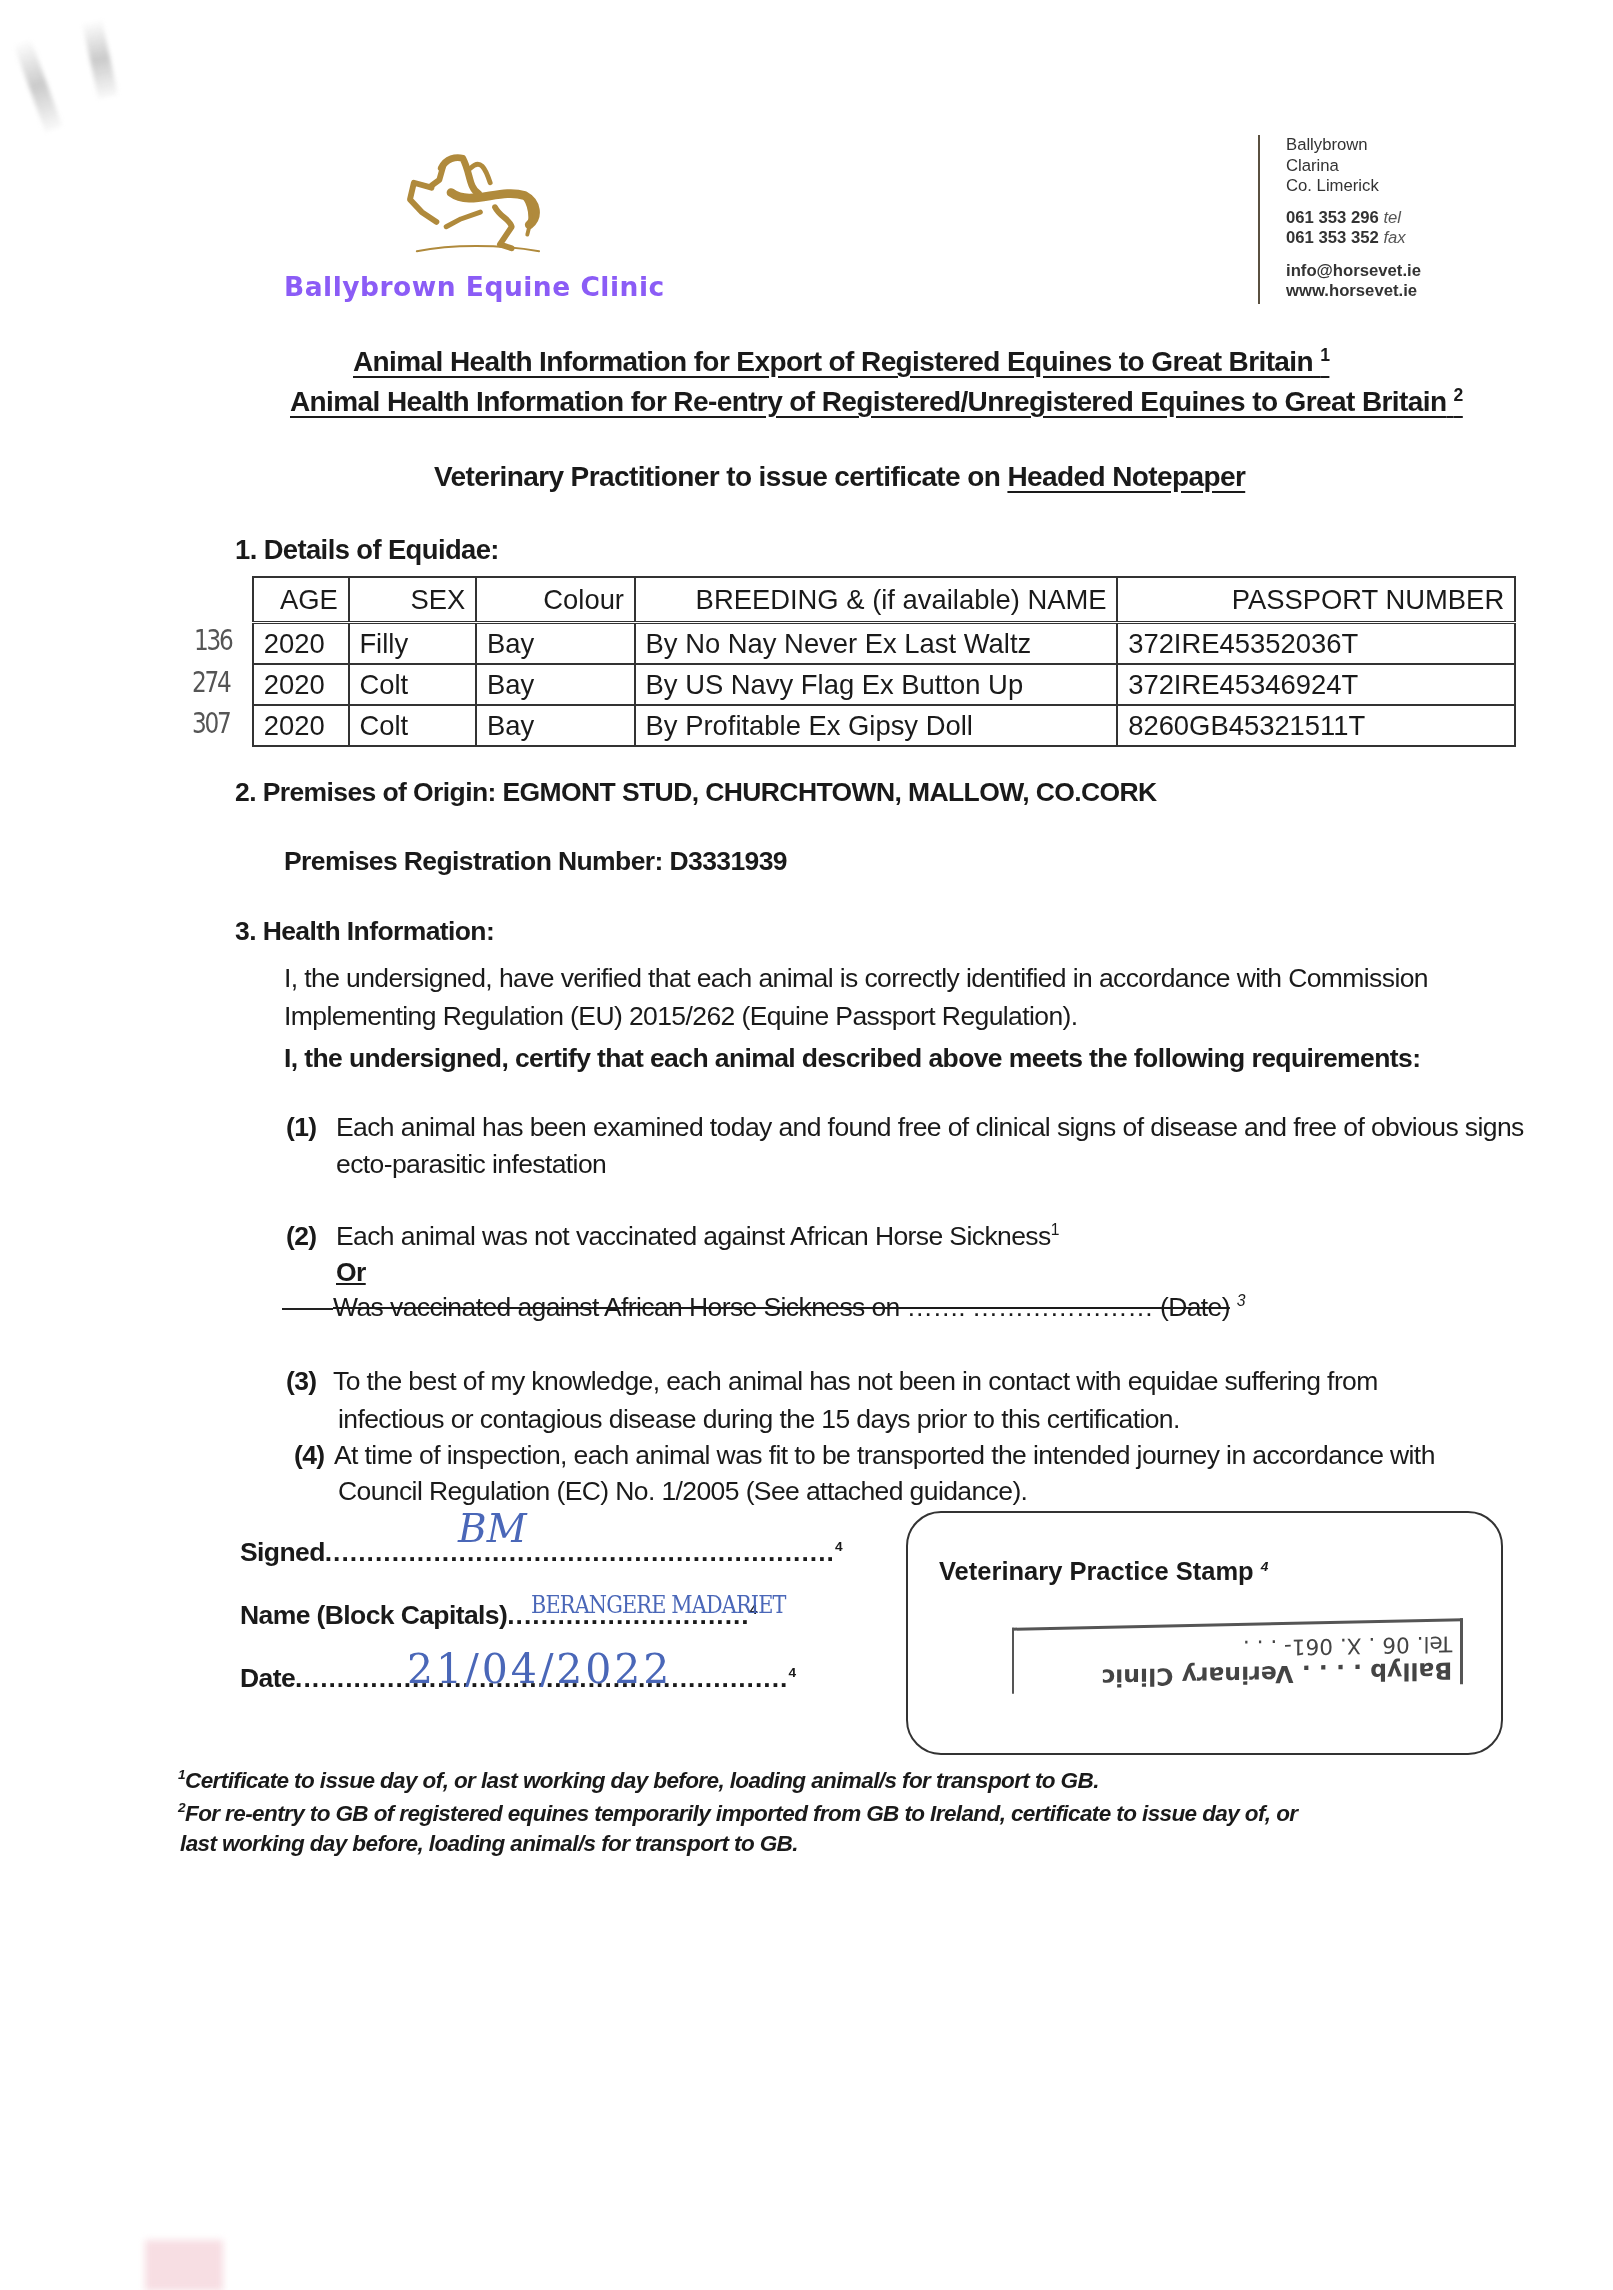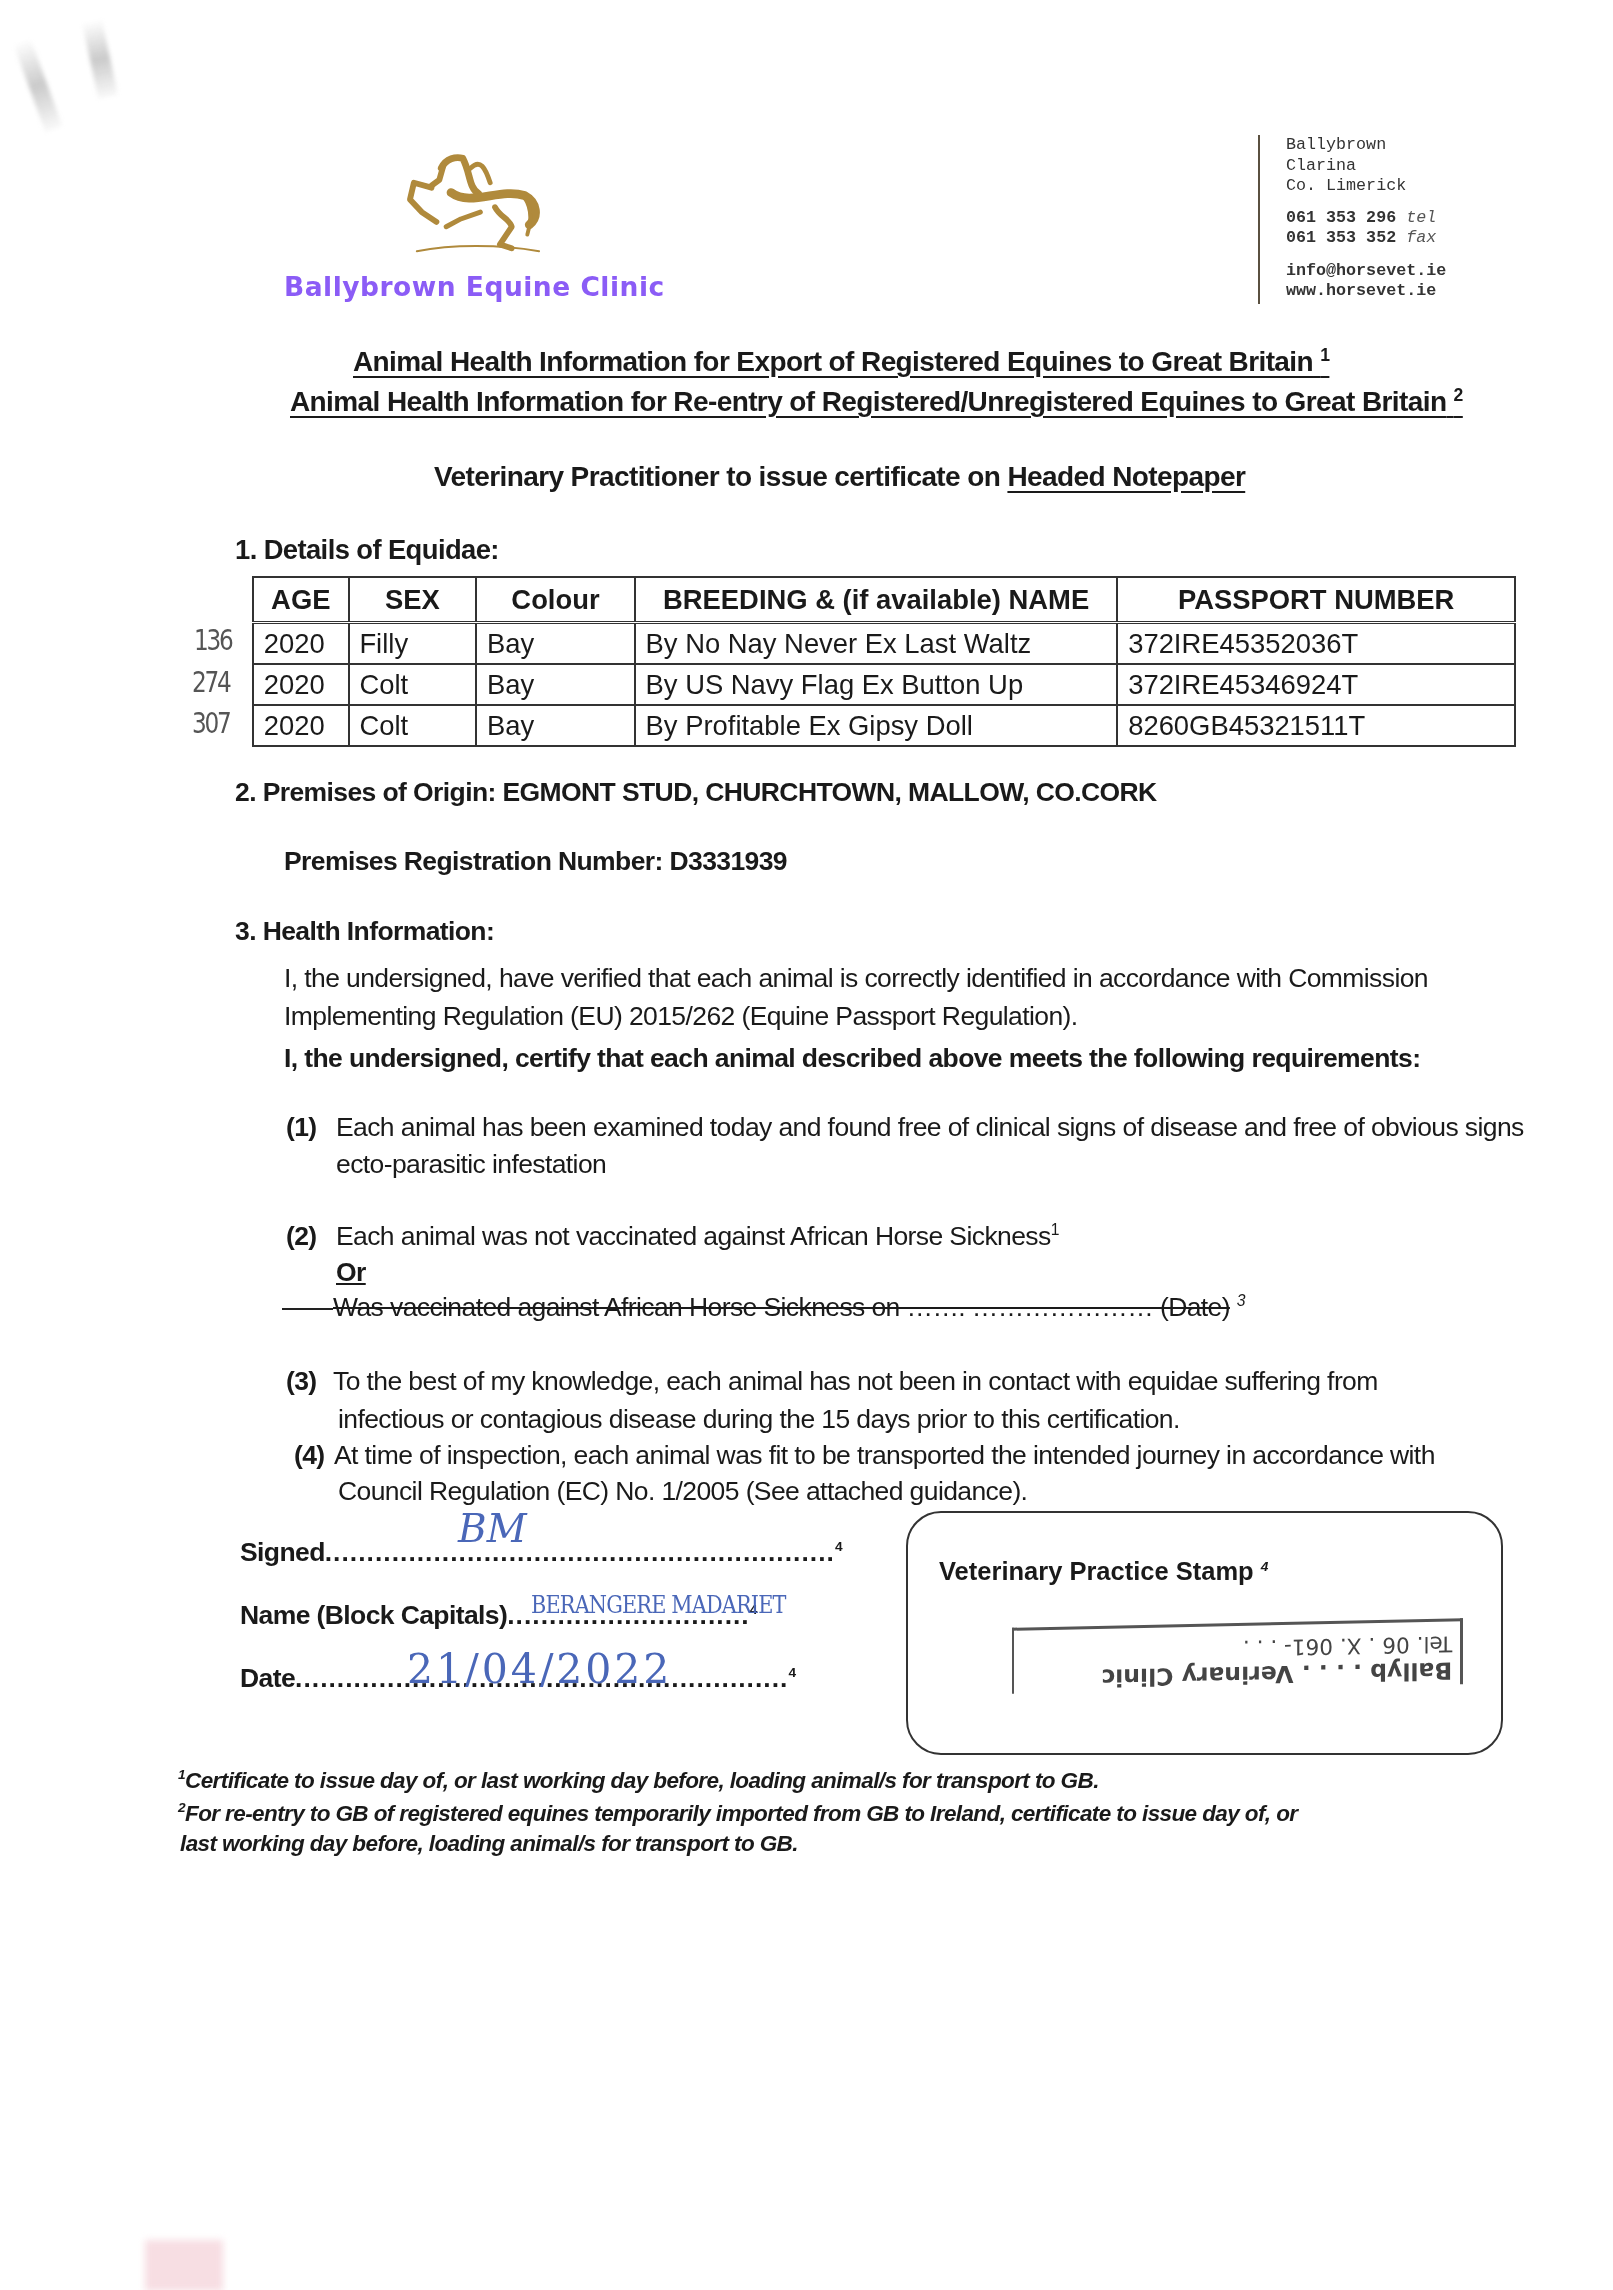--- a/index.html
+++ b/index.html
@@ -3,32 +3,32 @@
 <meta charset="utf-8">
 <style>
   html, body { margin:0; padding:0; background:#ffffff; }
   body { width:1613px; height:2291px; position:relative; overflow:hidden;
          font-family:"Liberation Sans Narrow","Liberation Sans", sans-serif; color:#1a1a1a; }
   .abs { position:absolute; }
   .cond { font-family:"Liberation Sans", sans-serif; letter-spacing:-0.6px; }
   .scan-smudge { position:absolute; background:linear-gradient(180deg, rgba(180,180,180,0.0), rgba(160,160,160,0.55), rgba(200,200,200,0.1)); filter:blur(2px); }
   .logo-name { left:284px; top:271px; font-size:26.5px; font-weight:bold; color:#8b5cf6; letter-spacing:0.5px; font-family:"DejaVu Sans", sans-serif; }
   .vline { left:1258px; top:135px; width:2px; height:169px; background:#5a5040; }
-  .addr { left:1286px; font-family:Liberation Mono, monospace; font-size:16.7px; color:#333; line-height:20.6px; }
+  .addr { left:1286px; font-family:Liberation Sans, sans-serif; font-size:16.7px; color:#333; line-height:20.6px; }
   .addr b { font-weight:bold; }
   .addr i { font-style:italic; color:#555; }
   .title { font-size:28px; font-weight:bold; text-decoration:underline; text-underline-offset:4.9px; white-space:nowrap; }
   .title sup { font-size:17.6px; }
   .sub { font-size:28px; font-weight:bold; white-space:nowrap; }
   .sec { font-size:27.4px; font-weight:bold; white-space:nowrap; }
   .body { font-size:26.5px; white-space:nowrap; }
   .bodyb { font-size:26.5px; font-weight:bold; white-space:nowrap; }
   table.eq { position:absolute; left:252px; top:576px; border-collapse:collapse; font-size:27.4px; }
   table.eq th, table.eq td { border:2px solid #333; padding:0 9.8px; height:39px; white-space:nowrap; text-align:left; }
-  table.eq th { font-weight:bold; text-align:center; border-bottom:3.9px double #333; height:43px; }
+  table.eq th { font-weight:normal; text-align:right; border-bottom:3.9px double #333; height:43px; }
   .hw { font-family:"DejaVu Sans", sans-serif; color:#555; font-size:29px; letter-spacing:-2.9px; transform:scaleX(0.8); transform-origin:left; }
   .pen { color:#4a67b8; font-family:"DejaVu Serif", serif; font-style:italic; }
   .stampbox { left:906px; top:1511px; width:593px; height:240px; border:2px solid #333; border-radius:35px; }
   .stamp-inner { left:1012px; top:1623px; width:446px; height:63px; border-left:3.9px solid #555; border-bottom:3.9px solid #555; border-right:2.9px solid #555; transform:rotate(180deg) skewY(-1.2deg); color:#444; font-family:"DejaVu Sans", sans-serif; }
   .foot { font-size:22.5px; font-style:italic; font-weight:bold; white-space:nowrap; }
   .foot sup { font-size:13.7px; }
   .dots { letter-spacing:1px; }
 </style>
 </head>
 <body>

